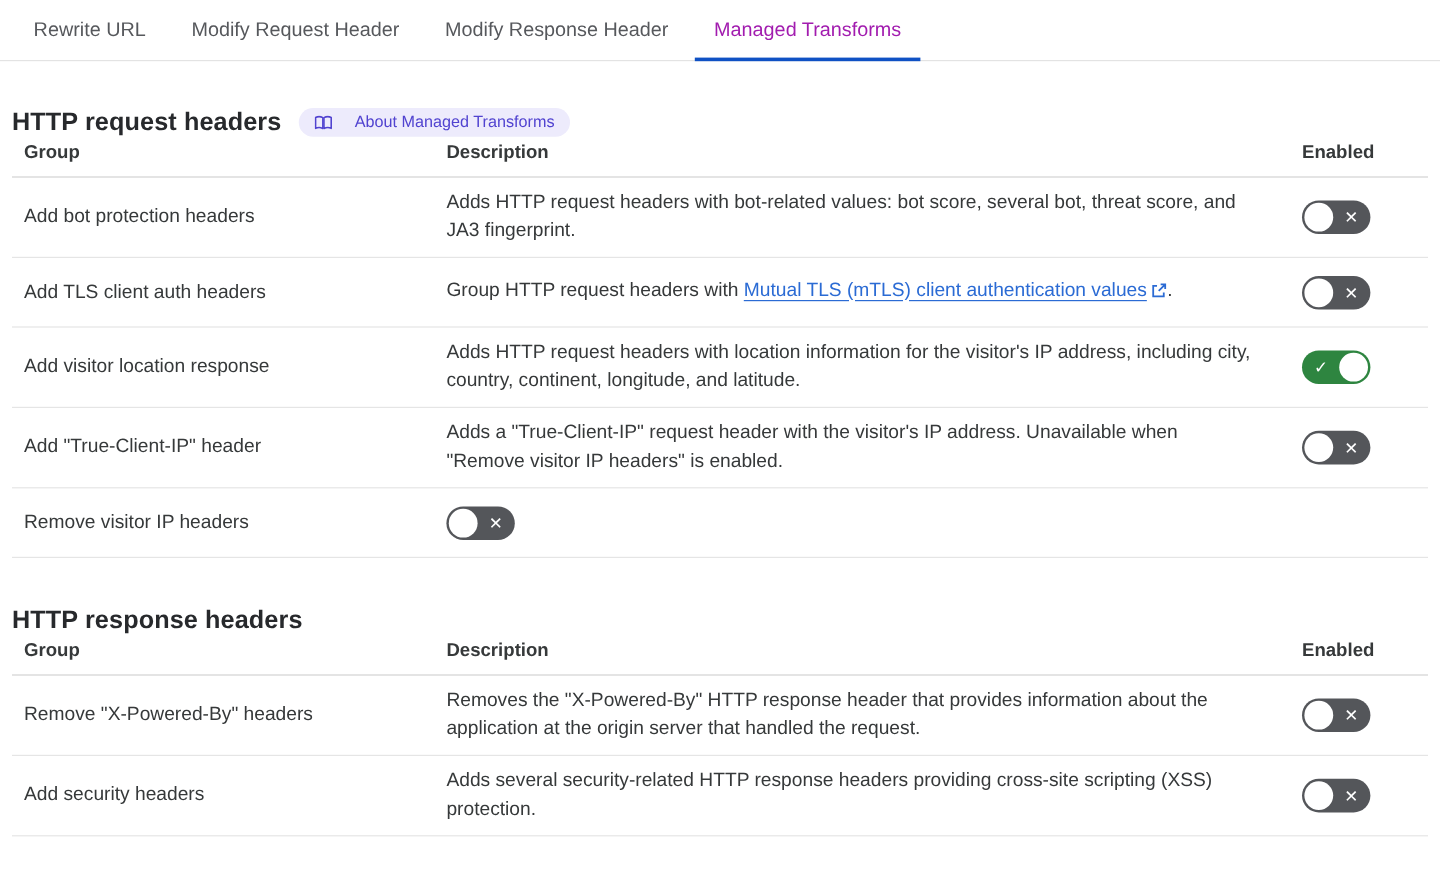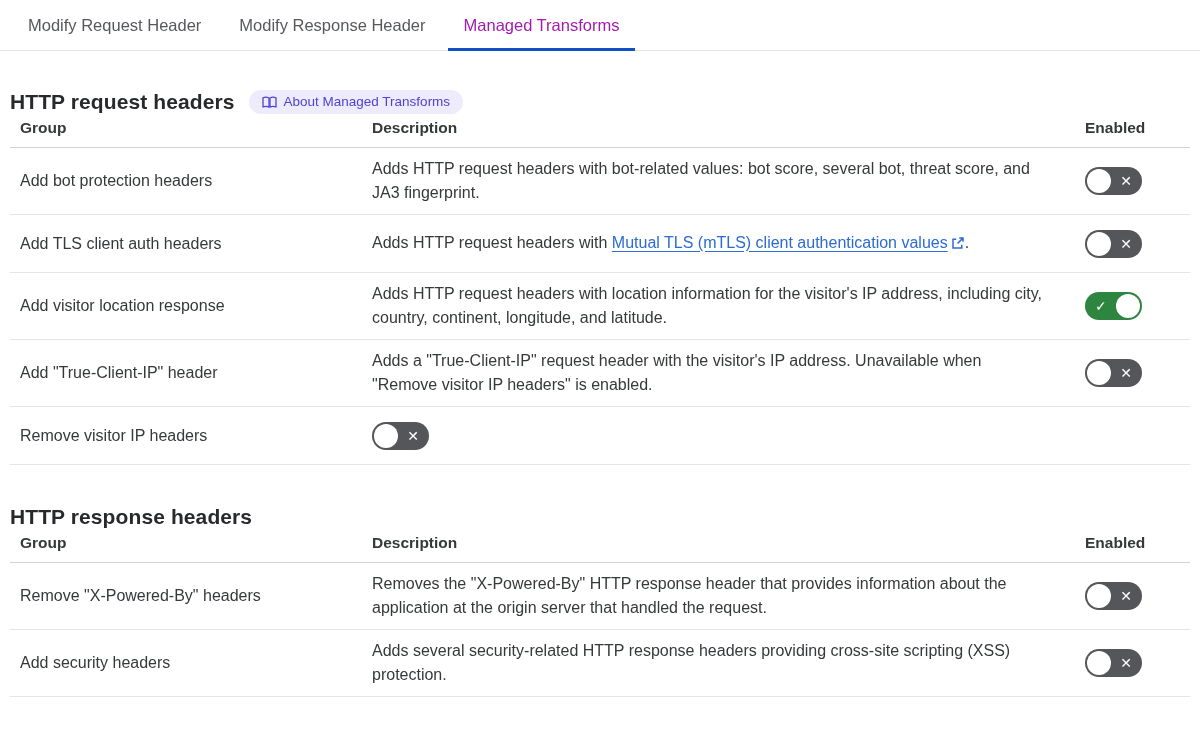--- a/index.html
+++ b/index.html
@@ -23,21 +23,21 @@
   .tab.active { color:#a21caf; }
   .tab.active::after {
     content:""; position:absolute; left:0; right:0; bottom:-1px;
     height:3px; background:#0f51c4;
   }
   
   .content { padding:0 10px; }
   .section-title-row { display:flex; align-items:center; margin-top:39px; }
   .section-title { font-size:21px; font-weight:700; color:#27292c; letter-spacing:.1px; }
   .about-badge {
-    display:inline-flex; align-items:center; gap:7px; margin-left:14px;
+    display:inline-flex; align-items:center; gap:19px; margin-left:14px;
     background:#edebfc; color:#5143d0; border:none; cursor:pointer;
     border-radius:999px; padding:5px 13px; font-size:13.5px;
     font-family:inherit; line-height:1;
   }
   .about-badge svg { display:block; }
   
   .table { margin-top:0; }
   .thead, .trow {
     display:grid; grid-template-columns:352px 1fr 115px;
   }
@@ -67,20 +67,21 @@
     color:#ffffff; font-size:14px; line-height:1;
   }
   .toggle[data-state="off"] .toggle-glyph { right:10px; }
   .toggle[data-state="on"]  .toggle-glyph { left:10px; }
   .resp-title { margin-top:40px; }
 </style>
 </head>
 <body>
 
 <nav class="tabbar">
+  <button class="tab">Rewrite URL</button>
   <button class="tab">Modify Request Header</button>
   <button class="tab">Modify Response Header</button>
   <button class="tab active">Managed Transforms</button>
 </nav>
 
 <main class="content">
 
   <div class="section-title-row">
     <h2 class="section-title">HTTP request headers</h2>
     <button class="about-badge">
@@ -107,21 +108,21 @@
       <div class="cell cell-enabled">
         <button class="toggle" data-state="off">
           <span class="toggle-glyph">✕</span>
           <span class="toggle-knob"></span>
         </button>
       </div>
     </div>
 
     <div class="trow">
       <div class="cell">Add TLS client auth headers</div>
-      <div class="cell cell-desc"><span>Adds HTTP request headers with </span><a class="desc-link">Mutual TLS (mTLS) client authentication values</a><span class="ext-icon"><svg width="14" height="14" viewBox="0 0 14 14" fill="none" stroke="#2b6bd4" stroke-width="1.5">
+      <div class="cell cell-desc"><span>Group HTTP request headers with </span><a class="desc-link">Mutual TLS (mTLS) client authentication values</a><span class="ext-icon"><svg width="14" height="14" viewBox="0 0 14 14" fill="none" stroke="#2b6bd4" stroke-width="1.5">
               <path d="M5.2 3.2H2v8.8h8.8V8.8"></path>
               <path d="M8.2 2h3.8v3.8M11.8 2.2 6.6 7.4"></path>
             </svg></span><span>.</span></div>
       <div class="cell cell-enabled">
         <button class="toggle" data-state="off">
           <span class="toggle-glyph">✕</span>
           <span class="toggle-knob"></span>
         </button>
       </div>
     </div>

